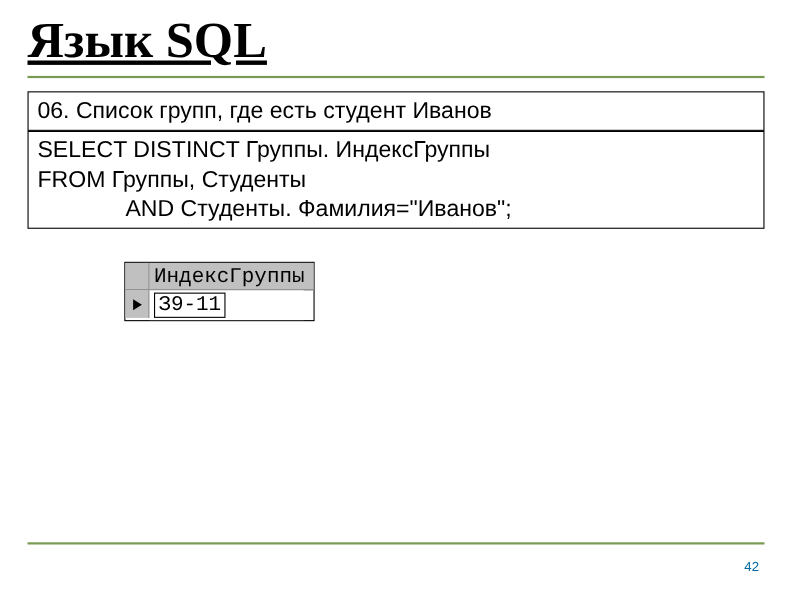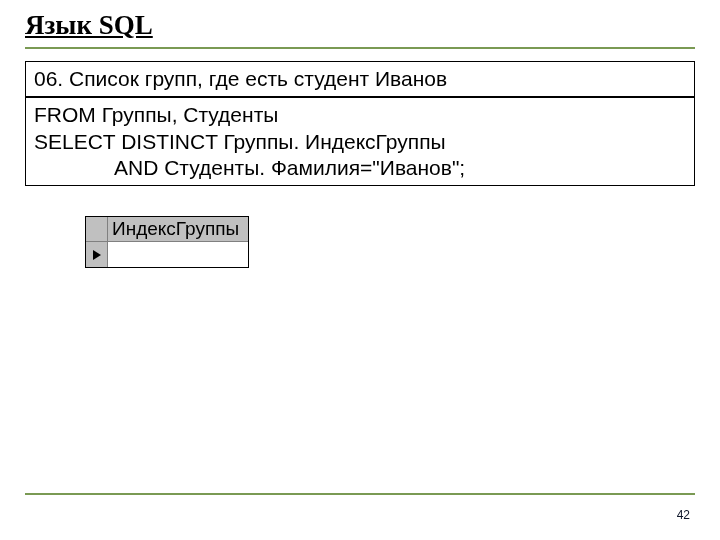--- a/index.html
+++ b/index.html
@@ -13,21 +13,21 @@
     box-sizing: border-box;
   }
   .slide {
     padding: 10px 25px 20px 25px;
     position: relative;
     height: 100%;
     box-sizing: border-box;
   }
   .title {
     font-family: "Times New Roman", serif;
-    font-size: 27px;
+    font-size: 46px;
     text-decoration: underline;
     margin: 0 0 6px 0;
     color: #000;
   }
   .title-underline {
     border-bottom: 2px solid #7a9a53;
     margin-bottom: 12px;
   }
   .box {
     border: 1px solid #000;
@@ -38,24 +38,24 @@
     font-size: 21px;
     line-height: 1.25;
   }
   .sql-text {
     font-size: 21px;
     line-height: 1.25;
     font-family: Arial, sans-serif;
   }
   .db-grid {
     margin-top: 30px;
-    margin-left: 60px;
+    margin-left: 88px;
     display: inline-block;
     border: 1px solid #000;
-    font-family: Liberation Sans, sans-serif;
+    font-family: Liberation Mono, monospace;
   }
   .db-row {
     display: flex;
   }
   .db-header-left {
     width: 22px;
     height: 25px;
     background: #c0c0c0;
     border-right: 1px solid #808080;
     border-bottom: 1px solid #808080;
@@ -100,48 +100,51 @@
     left: 25px;
     right: 25px;
     bottom: 45px;
     border-top: 2px solid #7a9a53;
   }
   .page-num {
     position: absolute;
     right: 30px;
     bottom: 18px;
     font-size: 12px;
-    color: #0f172a;
+    color: #0369a1;
   }
 </style>
 </head>
 <body>
 
 <div class="slide">
   <h1 class="title">Язык SQL</h1>
   <div class="title-underline"></div>
 
   <div class="box">
     <div class="task-text">06. Список групп, где есть студент Иванов</div>
   </div>
   <div class="box">
+    <div class="sql-text">SELECT DISTINCT  Группы. ИндексГруппы</div>
     <div class="sql-text">FROM Группы, Студенты</div>
-    <div class="sql-text">SELECT DISTINCT  Группы. ИндексГруппы</div>
     <div class="sql-text" style="padding-left:80px;">AND Студенты. Фамилия="Иванов";</div>
   </div>
 
   <div class="db-grid">
     <div class="db-row">
       <div class="db-header-left"></div>
       <div class="db-header-cell">ИндексГруппы</div>
     </div>
     <div class="db-row">
       <div class="db-selector">
         <svg width="10" height="12" viewBox="0 0 10 12">
           <polygon points="1,1 9,6 1,11" fill="#000"></polygon>
         </svg>
       </div>
+      <div class="db-data-cell">
+        <span class="value">З9-11</span>
+      </div>
     </div>
   </div>
 
   <div class="footer-line"></div>
   <div class="page-num">42</div>
 </div>
 
 </body></html>

